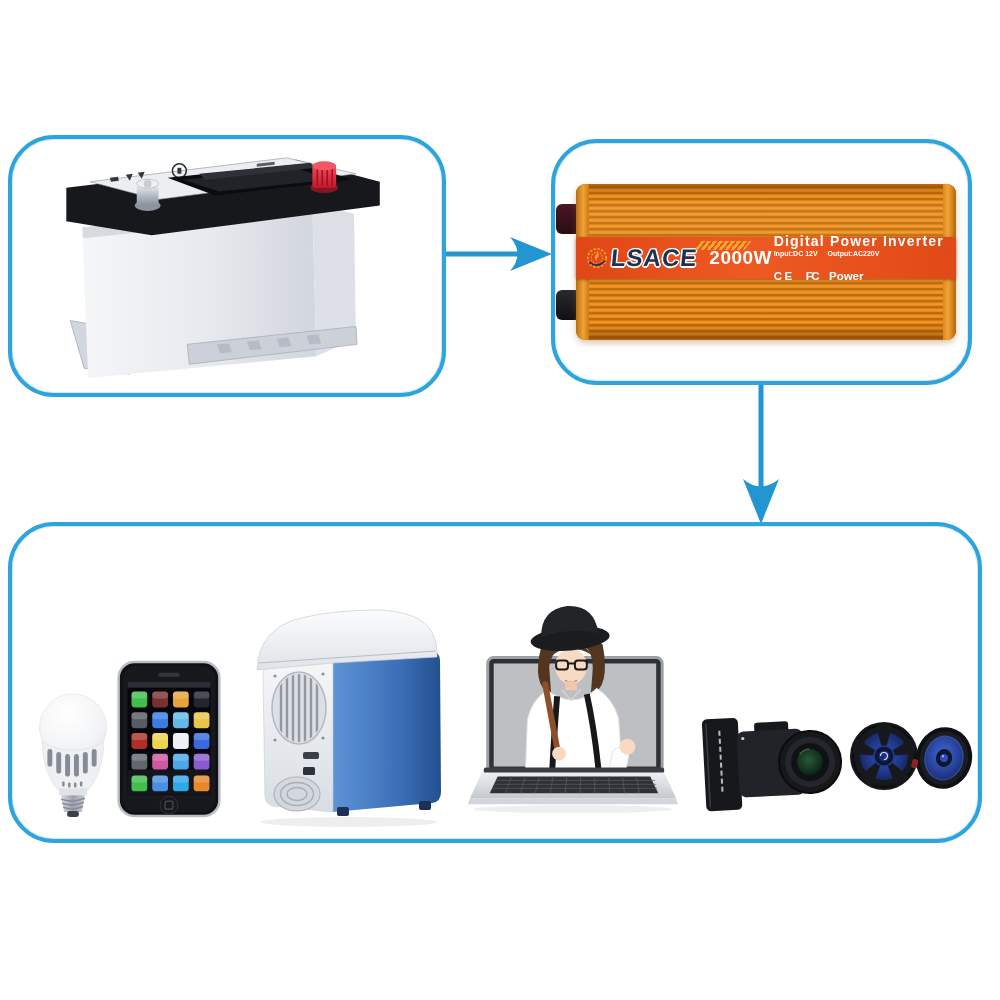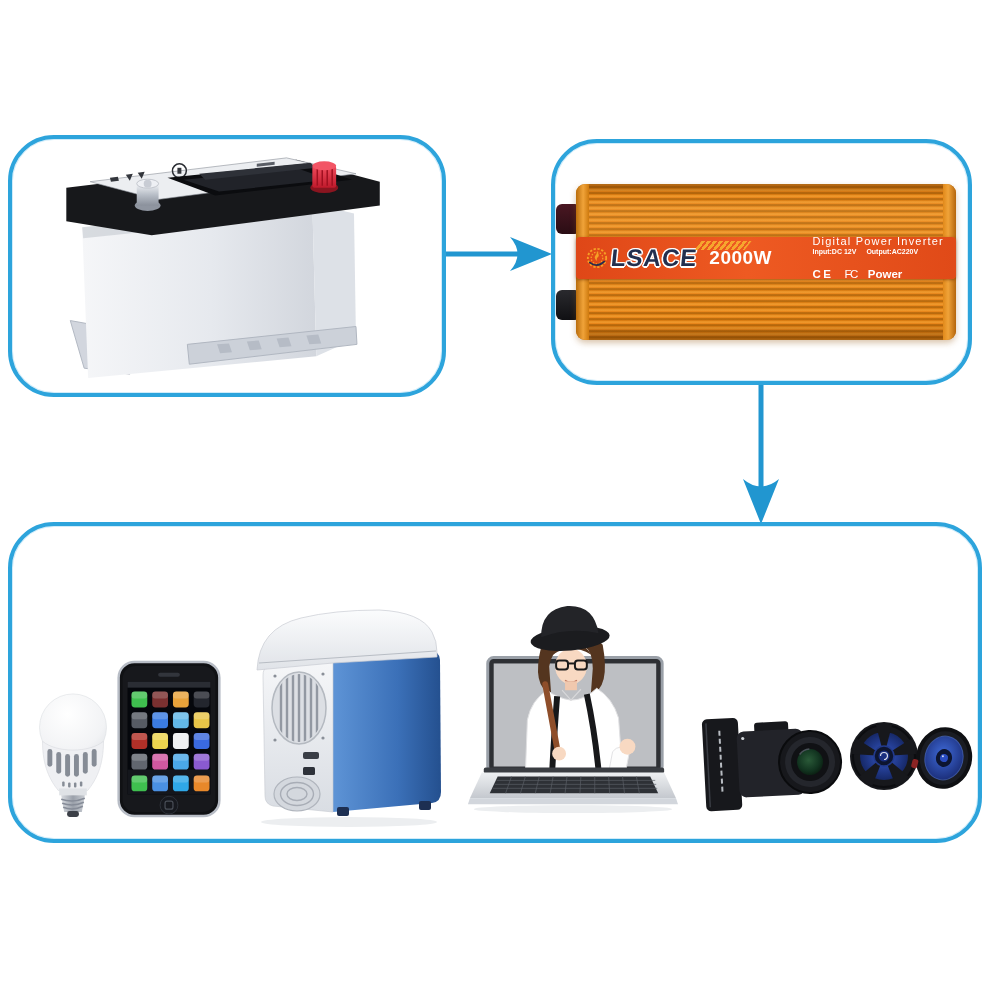--- a/index.html
+++ b/index.html
@@ -29,25 +29,25 @@
     background:linear-gradient(90deg,#df4717,#ee5a22 45%,#e04a18);
     box-shadow:0 1px 3px rgba(90,30,0,.5);
     display:flex;align-items:center;padding:0 10px;box-sizing:border-box;white-space:nowrap;}
   .brand-wrap{display:flex;align-items:center;flex:none;position:relative;}
   .brand-text{font-size:24px;font-weight:800;color:#232f4e;letter-spacing:1px;transform:skewX(-6deg);margin-left:3px;
     text-shadow:1.5px 0 #fff,-1.5px 0 #fff,0 1.5px #fff,0 -1.5px #fff,1px 1px #fff,-1px -1px #fff,1px -1px #fff,-1px 1px #fff;}
   .swoosh{position:absolute;left:112px;top:-3px;width:50px;height:9px;transform:skewX(-38deg);
     background:repeating-linear-gradient(90deg,#f6a62e 0 3.5px,rgba(0,0,0,0) 3.5px 6px);}
   .power-text{flex:none;font-size:19px;font-weight:800;color:#ffffff;margin-left:12px;letter-spacing:.5px;}
   .pl-block{margin-left:auto;color:#ffffff;line-height:1.15;padding-right:2px;}
-  .pl-title{font-size:11px;font-weight:400;letter-spacing:1.2px;}
+  .pl-title{font-size:14px;font-weight:700;letter-spacing:1.2px;}
   .pl-specs{font-size:7px;font-weight:700;display:flex;gap:10px;margin-top:1px;}
   .pl-certs{display:flex;gap:11px;font-size:11.5px;margin-top:12px;align-items:flex-start;}
   .cert-ce{letter-spacing:2.5px;font-weight:600;}
-  .cert-fc{font-weight:400;letter-spacing:-1.5px;}
+  .cert-fc{font-weight:700;letter-spacing:-1.5px;}
   .cert-rohs{font-weight:600;}
 </style>
 </head>
 <body>
 
 <div class="canvas">
 
   <div class="flow-box" id="box-battery"></div>
   <svg class="abs" style="left:60px;top:142px;" width="338" height="248" viewBox="0 0 340 250">
     <defs>

